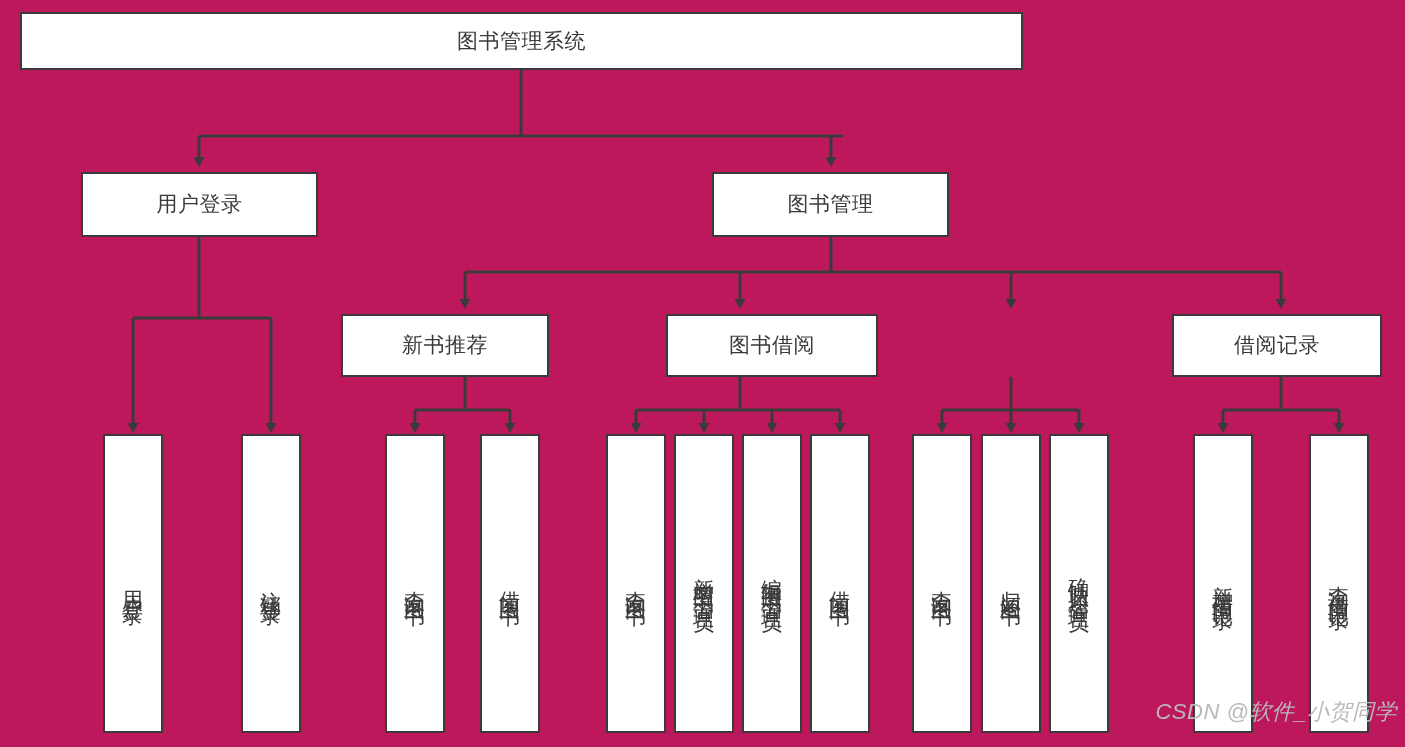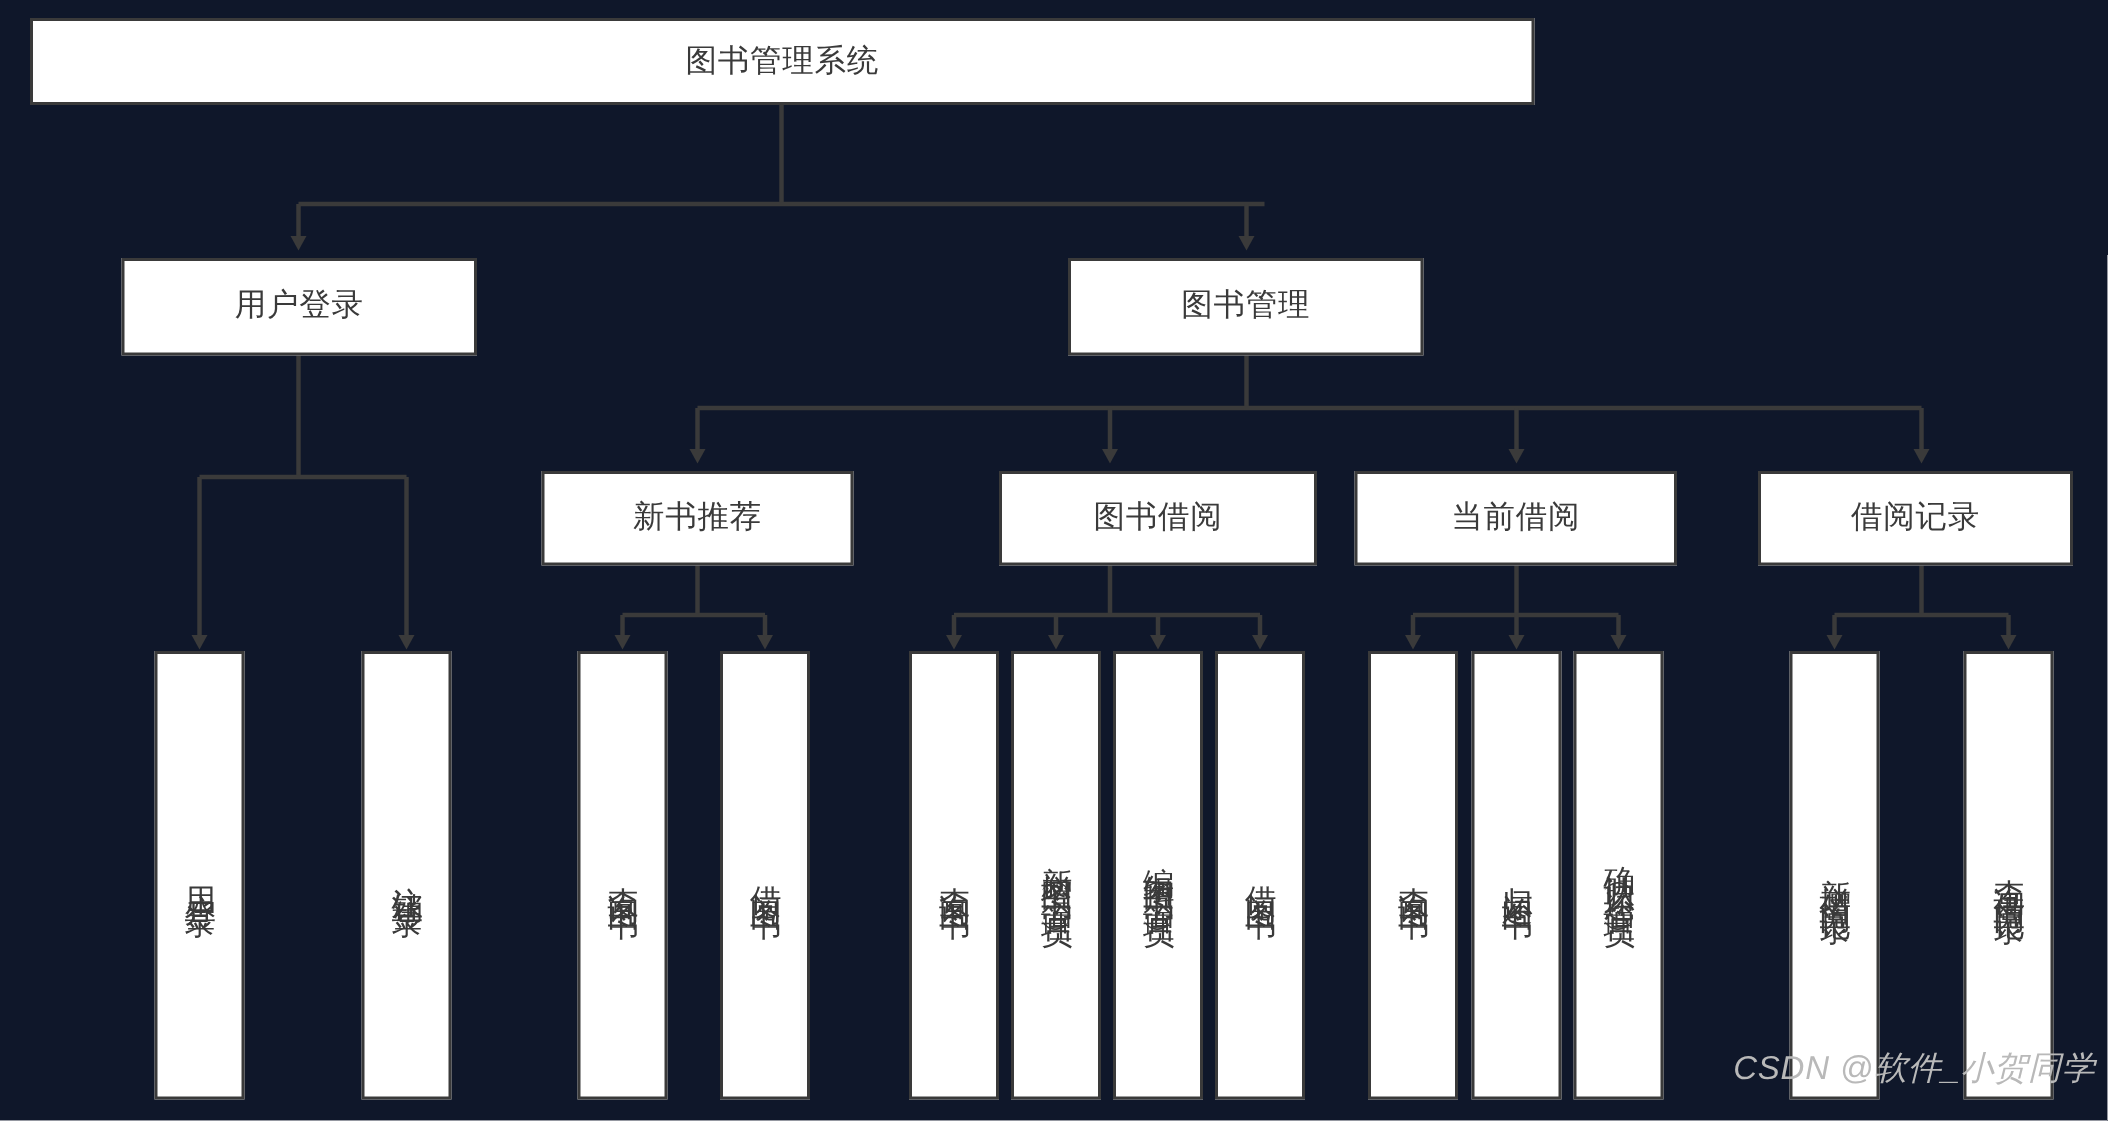--- a/index.html
+++ b/index.html
@@ -7,21 +7,21 @@
     padding: 0;
     background: #ffffff;
   }
   body {
     font-family: "Liberation Sans", "DejaVu Sans", sans-serif;
   }
   #canvas {
     position: relative;
     width: 1405px;
     height: 747px;
-    background: #0f172a;
+    background: #be185d;
     overflow: hidden;
   }
   svg.edges {
     position: absolute;
     left: 0;
     top: 0;
     width: 1405px;
     height: 747px;
     pointer-events: none;
   }
@@ -125,28 +125,25 @@
     <span class="label">图书管理系统</span>
   </div>
 
   <div class="node" style="left:81px; top:172px; width:237px; height:65px;">
     <span class="label">用户登录</span>
   </div>
   <div class="node" style="left:712px; top:172px; width:237px; height:65px;">
     <span class="label">图书管理</span>
   </div>
 
-  <div class="node" style="left:361px; top:314px; width:208px; height:63px;">
+  <div class="node" style="left:341px; top:314px; width:208px; height:63px;">
     <span class="label">新书推荐</span>
   </div>
   <div class="node" style="left:634px; top:314px; width:212px; height:63px;margin-left:32px;">
     <span class="label">图书借阅</span>
-  </div>
-  <div class="node" style="left:903px; top:314px; width:215px; height:63px;">
-    <span class="label">当前借阅</span>
   </div>
   <div class="node" style="left:1172px; top:314px; width:210px; height:63px;">
     <span class="label">借阅记录</span>
   </div>
 
   <div class="node vertical" style="left:103px; top:434px; width:60px; height:299px;">
     <span class="label">用户登录</span>
   </div>
   <div class="node vertical" style="left:241px; top:434px; width:60px; height:299px;">
     <span class="label">注销登录</span>

